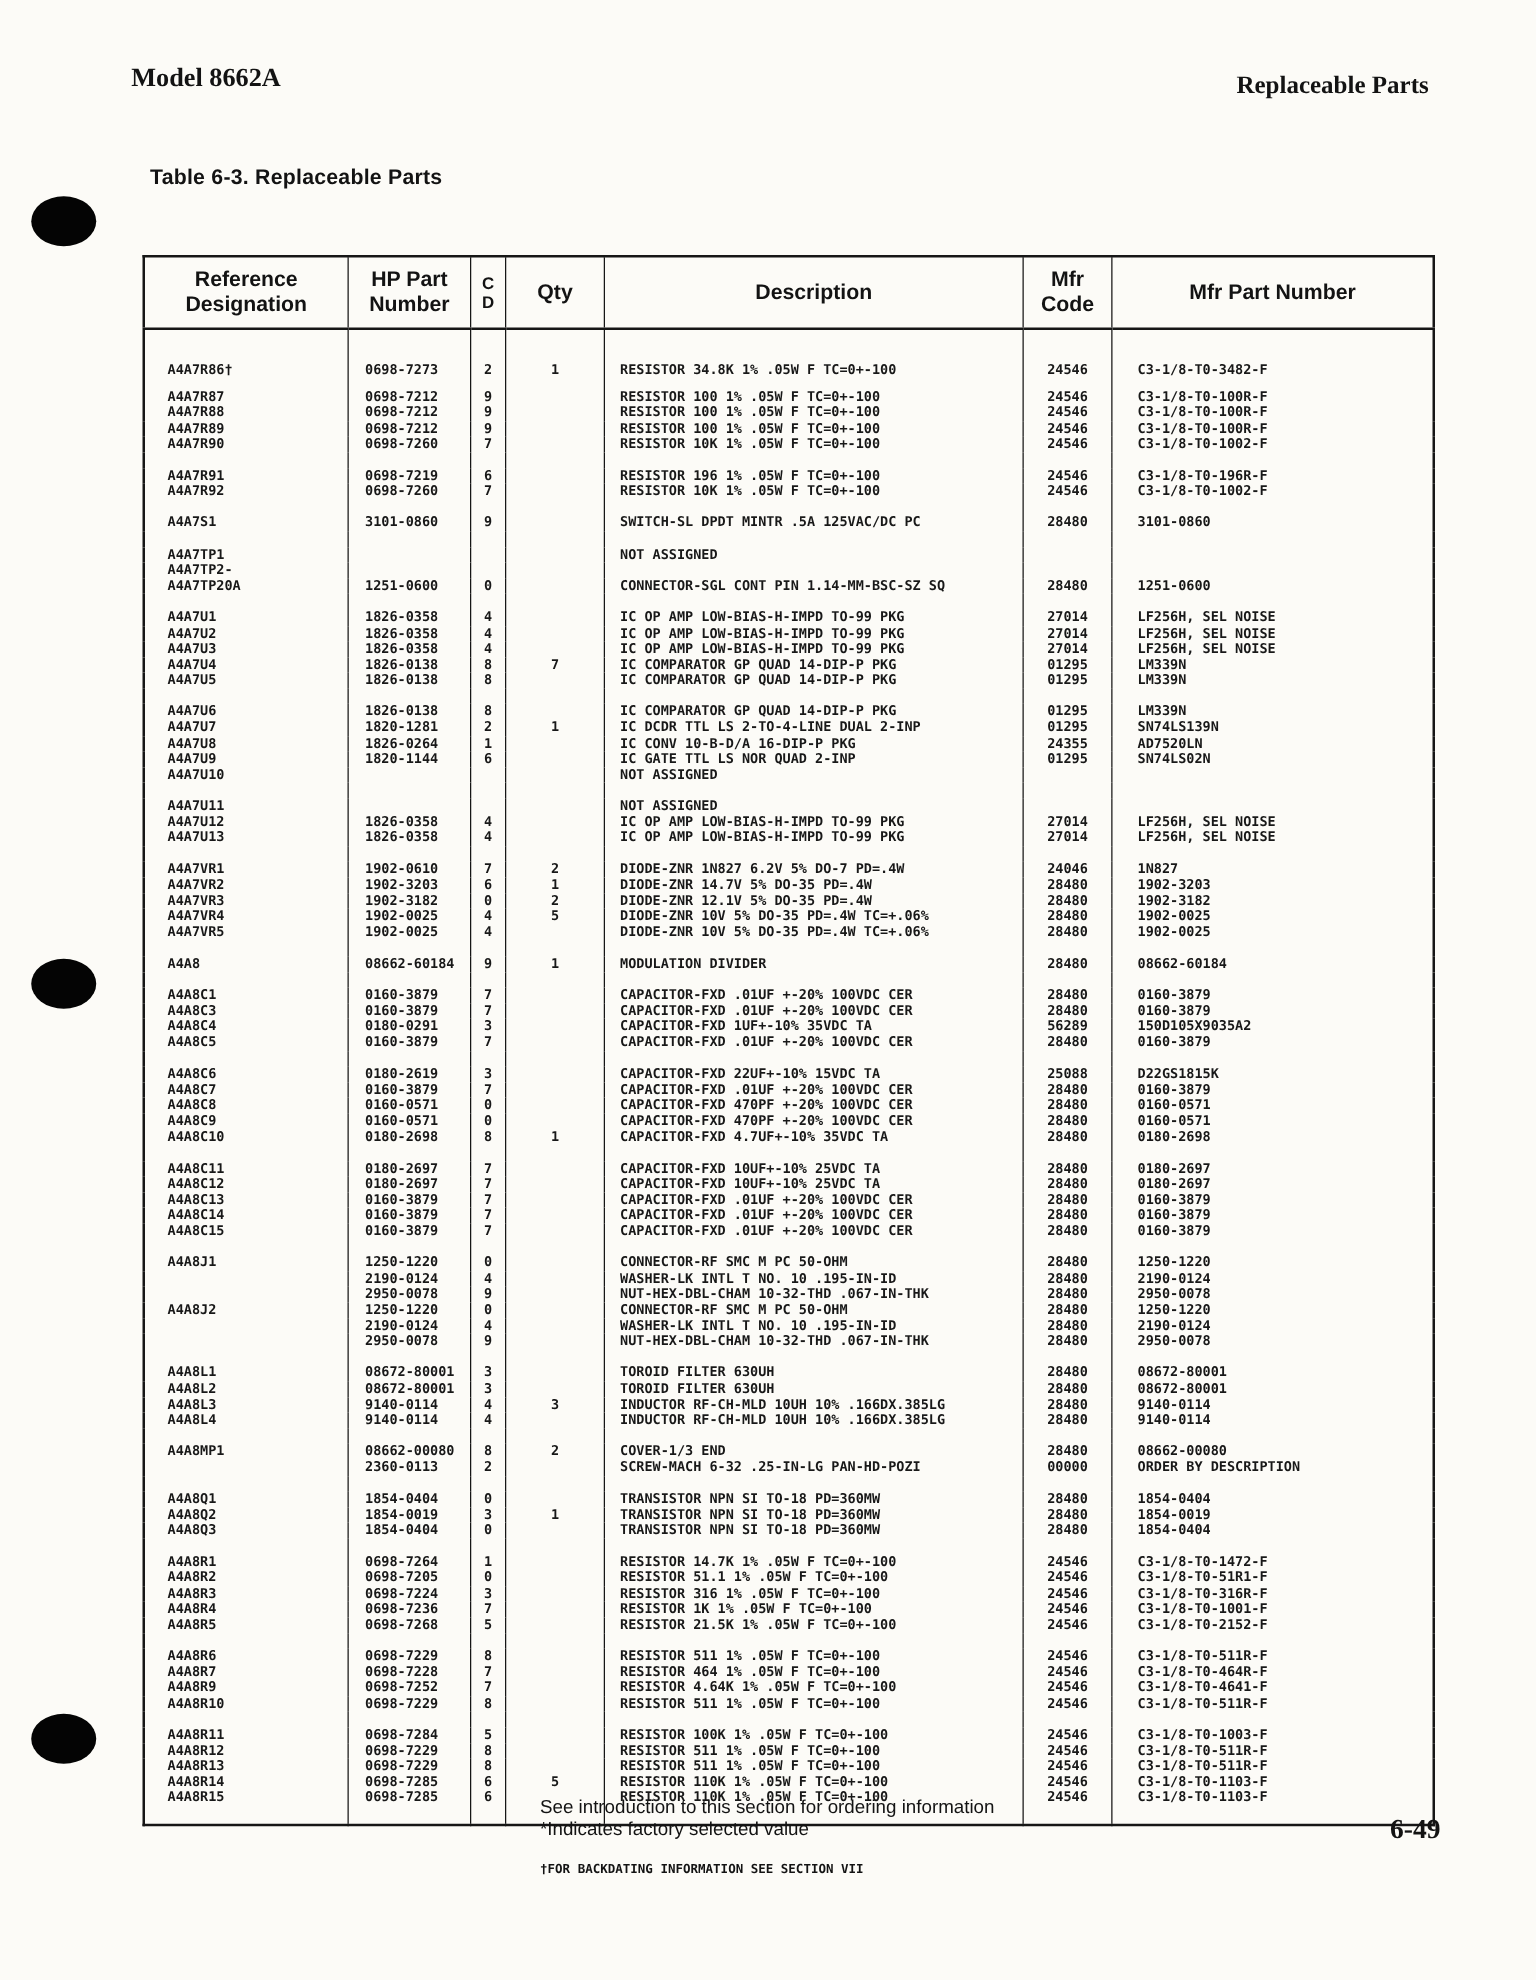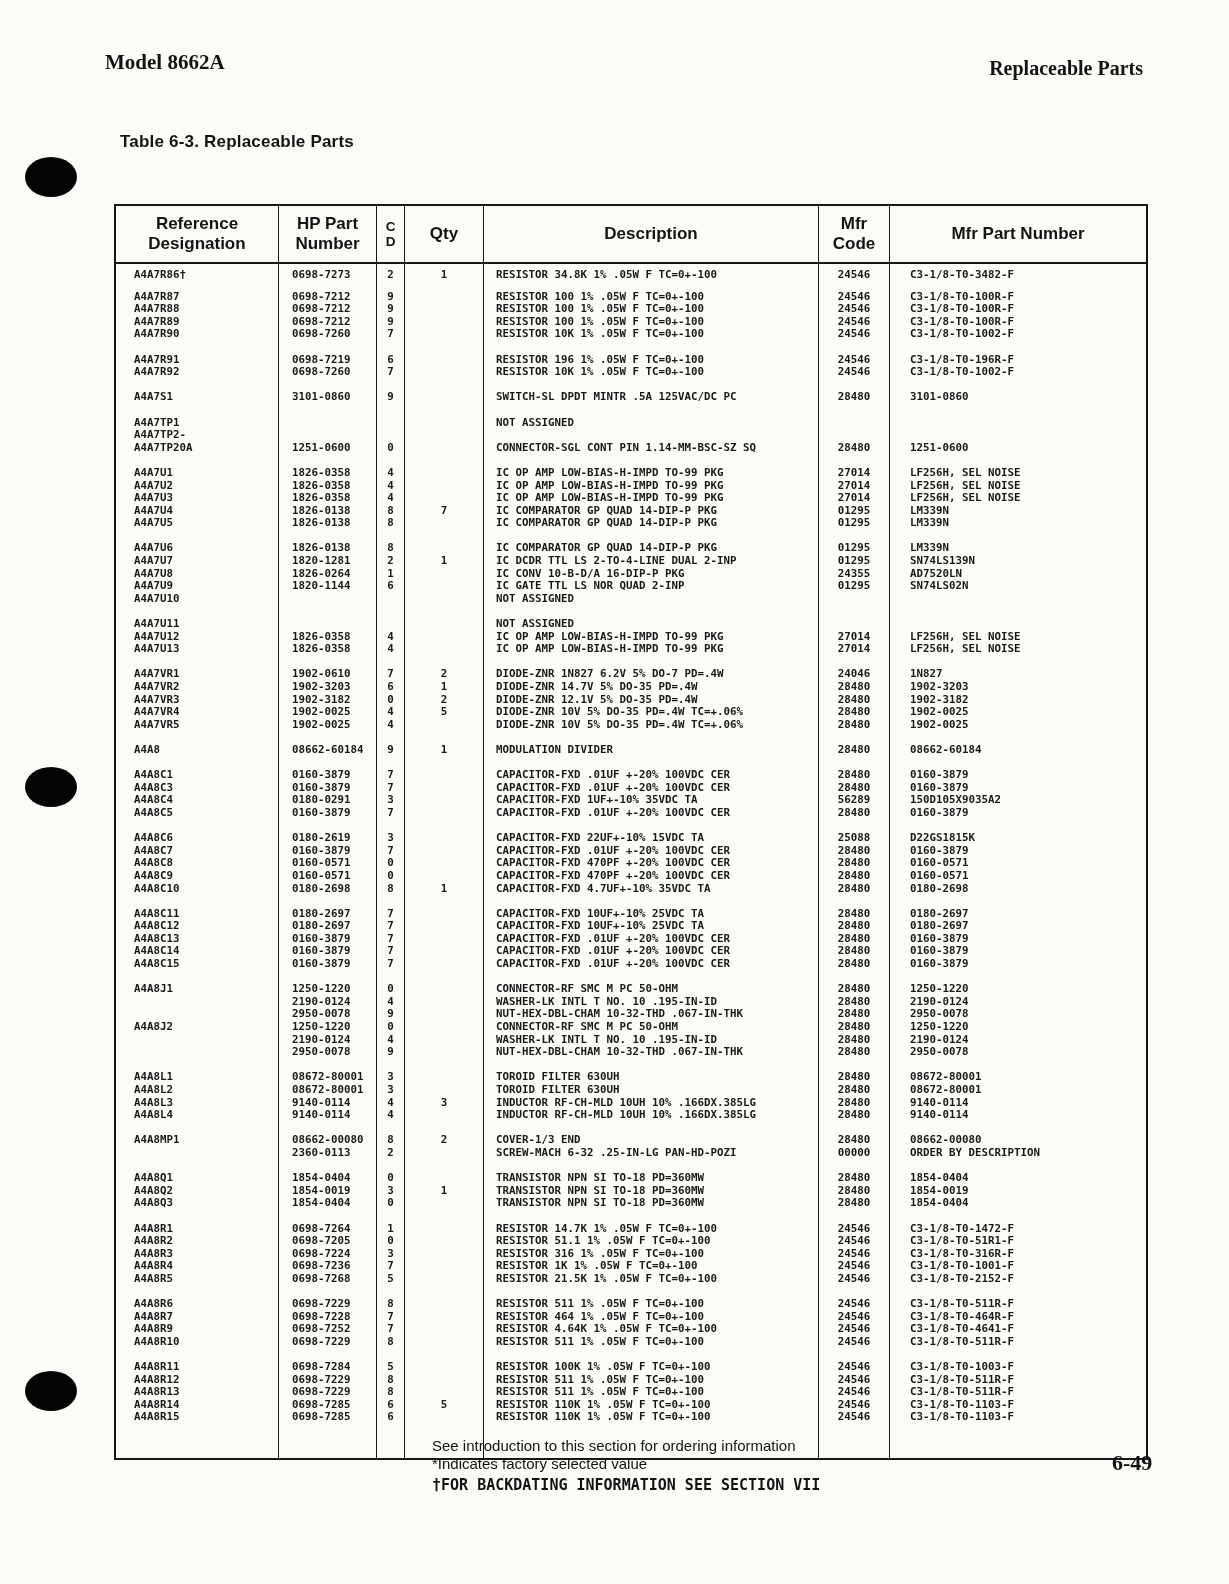--- a/index.html
+++ b/index.html
@@ -37,27 +37,27 @@
   }
   .w-ref{width:162px}.w-part{width:97px}.w-cd{width:27px}.w-qty{width:78px}
   .w-desc{width:334px}.w-mfr{width:70px}
   td.c-ref{padding-left:18px}
   td.c-part{padding-left:13px}
   td.c-cd{text-align:center}
   td.c-qty{text-align:center}
   td.c-desc{padding-left:12px}
   td.c-mfr{text-align:center}
   td.c-mpn{padding-left:20px}
-  tr.first td{padding-top:5px;height:21.6px}
-  tr.last td{padding-bottom:24px;height:22.6px}
+  tr.first td{padding-top:26px;height:21.6px}
+  tr.last td{padding-bottom:4px;height:22.6px}
   tr.gap td{height:12.6px}
 
   .footnotes{position:absolute;left:432px;top:1437px}
   .fn-serif{font-family:Liberation Sans, sans-serif;font-size:15px;line-height:18px}
-  .fn-mono{font-family:"DejaVu Sans Mono",monospace;font-weight:bold;font-size:15px;line-height:18px;margin-top:3px}
+  .fn-mono{font-family:"DejaVu Sans Mono",monospace;font-weight:bold;font-size:10px;line-height:18px;margin-top:14px}
   .page-number{position:absolute;left:1112px;top:1450px;font:bold 22px "Liberation Serif",serif}
 </style>
 </head>
 <body>
 
 <div class="page">
 
   <div class="punch" style="top:157px"></div>
   <div class="punch" style="top:767px"></div>
   <div class="punch" style="top:1371px"></div>

